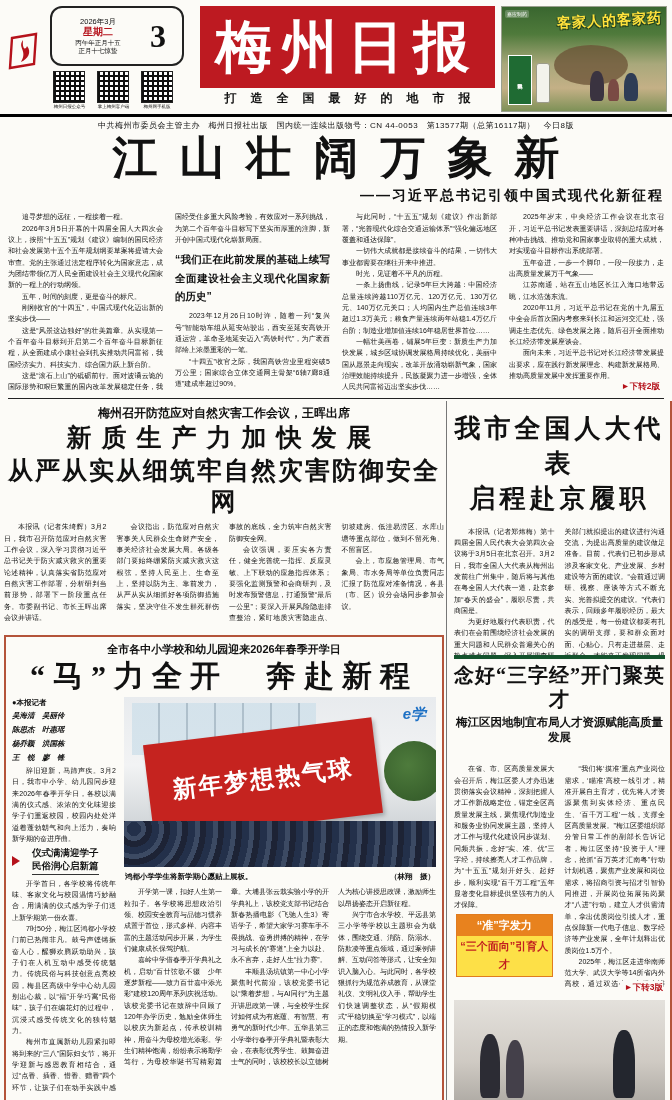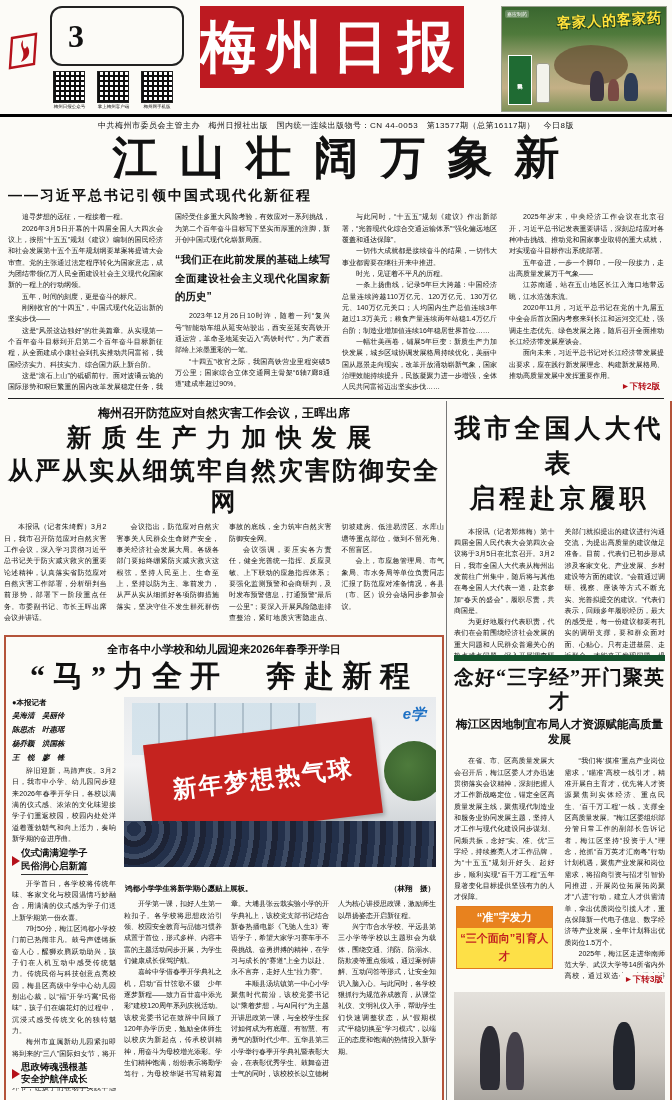--- a/index.html
+++ b/index.html
@@ -15,21 +15,21 @@
   .db-ym{font-size:7.5px;}
   .db-wd{font-size:10px;font-weight:bold;color:#b5121b;}
   .db-lunar{font-size:6.5px;}
   .db-day{width:38px;font-size:32px;font-weight:bold;text-align:center;}
   .qr-row{display:flex;gap:10px;margin:5px 0 0 46px;}
   .qr-item{width:34px;text-align:center;}
   .qr{width:30px;height:30px;margin:0 auto;border:1px solid #222;
       background-image:repeating-linear-gradient(0deg,#111 0 2px,transparent 2px 5px),
                        repeating-linear-gradient(90deg,#111 0 2px,#fff 2px 5px);}
   .qr-cap{font-size:5px;transform:scale(.9);white-space:nowrap;}
-  .masthead{flex:1;display:flex;flex-direction:row;min-width:0;}
+  .masthead{flex:1;display:flex;flex-direction:column;min-width:0;}
   .mh-red{background:#bd1a21;color:#fff;text-align:center;height:82px;line-height:82px;
           font-size:56px;font-weight:bold;letter-spacing:10px;overflow:hidden;}
   .mh-slogan{height:20px;line-height:20px;text-align:center;font-weight:bold;font-size:12px;letter-spacing:14px;text-indent:14px;}
   .ad{width:164px;flex:none;height:104px;position:relative;border:1px solid #9aa08e;overflow:hidden;
       background:linear-gradient(180deg,#39662f 0%,#4f7a3b 26%,#a9a87b 55%,#c4b086 78%,#7e9157 100%);}
   .ad-brand{position:absolute;top:3px;left:3px;font-size:5px;color:#fff;background:rgba(255,255,255,.22);padding:1px 2px;border-radius:2px;}
   .ad-slogan{position:absolute;top:5px;right:4px;font-size:14px;font-weight:bold;color:#ffe23c;
              text-shadow:1px 1px 0 #24421d,-1px 1px 0 #24421d;transform:rotate(-3deg);letter-spacing:1px;}
   .ad-tulou{position:absolute;left:52px;top:38px;width:74px;height:40px;border-radius:50%;background:#6b5136;opacity:.75;}
   .ad-box{position:absolute;left:6px;bottom:6px;width:22px;height:48px;background:#1f6b33;border:1px solid #fff;
@@ -37,69 +37,69 @@
   .ad-bottle{position:absolute;left:34px;bottom:8px;width:12px;height:38px;background:#f2f2ec;border:1px solid #9b9b8a;border-radius:3px 3px 2px 2px;}
   .ad-p{position:absolute;bottom:10px;border-radius:45% 45% 20% 20%;background:#3a3340;}
   .ad-p1{left:88px;width:14px;height:30px;}
   .ad-p2{left:106px;width:11px;height:22px;background:#7a4a44;}
   .ad-p3{left:122px;width:14px;height:28px;background:#2e3c55;}
   .rule{height:3px;background:#000;margin-top:2px;}
   .pubinfo{text-align:center;font-size:8px;padding:3px 4px 2px;letter-spacing:.5px;}
   
   .lead{padding:2px 8px 0;position:relative;}
   .lead-hl{text-align:center;font-size:45px;font-weight:900;letter-spacing:22px;text-indent:22px;line-height:1.05;}
-  .lead-sub{text-align:left;font-size:14px;font-weight:bold;margin:5px 0 6px;letter-spacing:2px;}
+  .lead-sub{text-align:right;font-size:14px;font-weight:bold;margin:5px 0 6px;letter-spacing:2px;}
   .bodytxt{font-size:7px;line-height:1.62;text-align:justify;}
   .cols4{column-count:4;column-gap:12px;height:184px;overflow:hidden;}
   .para{margin:0;text-indent:2em;}
   .lead-quote{font-size:10.5px;font-weight:bold;line-height:1.75;margin:5px 0;text-indent:0;break-inside:avoid;}
   .cont{position:absolute;right:12px;bottom:2px;color:#b5121b;font-weight:bold;font-size:8.5px;background:#fcfbf7;padding-left:4px;}
   .hr-thin{border-top:1px solid #222;margin:3px 8px 0;}
   
   .lower{display:flex;height:702px;margin-top:2px;border-right:2.5px solid #b4543a;border-bottom:2.5px solid #b4543a;box-sizing:border-box;}
   .lower-left{width:446px;flex:none;box-sizing:border-box;padding:0 2px 0 4px;}
   .lower-right{flex:1;border-left:1px solid #777;padding:2px 5px 0 7px;box-sizing:border-box;overflow:hidden;min-width:0;}
   
   .disaster{height:230px;overflow:hidden;}
   .d-kicker{text-align:center;font-size:12px;font-weight:bold;margin-top:4px;}
   .d-hl1{text-align:center;font-size:25px;font-weight:900;letter-spacing:10px;line-height:1.3;}
   .d-hl2{text-align:center;font-size:25px;font-weight:900;letter-spacing:2px;line-height:1.25;}
   .cols4s{column-count:4;column-gap:10px;height:138px;overflow:hidden;margin-top:4px;}
   
-  .npc{height:252px;overflow:hidden;border-bottom:6px solid #14532d;}
+  .npc{height:252px;overflow:hidden;border-bottom:4px solid #14532d;}
   .npc-hl{text-align:center;font-size:26px;font-weight:900;letter-spacing:4px;line-height:1.35;margin:8px 0 9px;}
   .cols2{column-count:2;column-gap:10px;height:158px;overflow:hidden;}
   
   .edu-box{border:2.5px solid #b4543a;margin-top:4px;height:560px;box-sizing:border-box;padding:3px 6px;position:relative;background:#fcfbf7;}
   .edu-kicker{text-align:center;font-size:11px;font-weight:bold;margin-top:2px;}
   .edu-hl{text-align:center;font-size:30px;font-weight:900;letter-spacing:8px;margin:2px 0 5px;line-height:1.1;}
   .edu-top{display:flex;gap:8px;height:394px;overflow:hidden;}
   .edu-leftcol{width:104px;flex:none;position:relative;overflow:hidden;}
   .rep-line{margin:0;font-weight:bold;font-size:7.5px;line-height:1.85;text-indent:0;font-style:italic;}
   .byline-label{font-weight:bold;font-size:7.5px;}
-  .subhead{display:flex;align-items:center;gap:1px;margin:3px 0;break-inside:avoid;}
+  .subhead{display:flex;align-items:center;gap:12px;margin:3px 0;break-inside:avoid;}
   .subhead .tri{width:0;height:0;border-top:5px solid transparent;border-bottom:5px solid transparent;border-left:8px solid #b5121b;flex:none;}
   .subhead .sh-txt{font-size:9.5px;font-weight:bold;line-height:1.35;border-bottom:1px solid #333;padding-bottom:1px;}
   .sh-bottom{position:absolute;left:0;right:0;bottom:0;background:#fcfbf7;padding-top:2px;}
   .edu-main{flex:1;min-width:0;display:flex;flex-direction:column;}
   .edu-photo{height:170px;position:relative;overflow:hidden;background:linear-gradient(180deg,#e8ebee 0%,#f2f3f4 40%,#d4d8db 72%,#b9bec2 100%);}
   .ep-win{position:absolute;top:6px;left:8px;right:120px;height:52px;background:repeating-linear-gradient(90deg,#cfe0ea 0 26px,#9fb4c2 26px 28px);opacity:.8;}
   .ep-banner{position:absolute;left:24px;top:34px;width:230px;height:96px;background:#c5231f;transform:rotate(-7deg);
              box-shadow:2px 3px 4px rgba(0,0,0,.25);color:#fff;font-weight:900;font-size:24px;
              display:flex;align-items:center;justify-content:center;letter-spacing:2px;}
   .ep-elogo{position:absolute;right:10px;top:8px;font-size:15px;font-weight:900;color:#1b6fc4;font-style:italic;}
   .ep-tree{position:absolute;right:-8px;top:44px;width:60px;height:60px;border-radius:50%;background:radial-gradient(circle at 40% 40%,#4e7b3c,#2f5526);}
   .ep-crowd{position:absolute;left:0;right:0;bottom:0;height:46px;
             background:repeating-radial-gradient(circle at 10px 8px,#23304a 0 7px,#3c4a63 7px 12px,#1d2335 12px 18px);}
-  .edu-caption{display:flex;justify-content:space-between;font-size:7.5px;font-weight:bold;padding:17px 1px 2px;}
+  .edu-caption{display:flex;justify-content:space-between;font-size:7.5px;font-weight:bold;padding:5px 1px 2px;}
   .cols3{column-count:3;column-gap:9px;flex:1;overflow:hidden;margin-top:2px;}
   
   .talent{position:relative;padding-top:4px;}
   .t-hl{text-align:center;font-size:20px;font-weight:900;letter-spacing:1px;line-height:1.2;}
-  .t-sub{text-align:center;font-size:11.5px;font-weight:bold;margin:4px 0 8px;}
+  .t-sub{text-align:center;font-size:11.5px;font-weight:bold;margin:4px 0 18px;}
   .t-byline p{margin:0;font-size:7.5px;font-weight:bold;line-height:1.7;text-indent:0;}
   .cols2t{column-count:2;column-gap:10px;height:232px;overflow:hidden;position:relative;margin-top:2px;}
   .t-box{border:1.5px solid #e07b1f;margin:3px 2px;text-align:center;break-inside:avoid;}
   .t-box-l1{background:#e8821e;color:#fff;font-weight:bold;font-size:11px;padding:2px 0;}
   .t-box-l2{color:#c21f1f;font-weight:bold;font-size:11px;padding:2px 0;background:#fde047;}
   .t-cont{position:absolute;right:2px;bottom:0;color:#b5121b;font-weight:bold;font-size:8.5px;background:#fcfbf7;padding-left:4px;}
   .t-photo{height:112px;margin-top:5px;position:relative;overflow:hidden;
            background:linear-gradient(180deg,#e4e1dc 0%,#cfcac3 55%,#a8a49e 100%);}
   .tp-fig{position:absolute;bottom:14px;border-radius:45% 45% 15% 15%;background:#2c2c34;}
   .tp-f1{left:26px;width:20px;height:64px;}
@@ -111,40 +111,47 @@
 
 <div class="page">
 
   <div class="header">
     <div class="hd-left">
       <svg class="logo" viewBox="0 0 34 38">
         <path d="M6 6 L30 2 L28 32 L4 36 Z" fill="none" stroke="#b5121b" stroke-width="2.4"></path>
         <path d="M17 8 C11 16,22 18,15 30 C22 27,26 20,21 14 C20 18,16 18,17 8 Z" fill="#b5121b"></path>
       </svg>
       <div class="datebox">
+        <div class="db-l">
+          <div class="db-ym">2026年3月</div>
+          <div class="db-wd">星期二</div>
+          <div class="db-lunar">丙午年正月十五</div>
+          <div class="db-lunar">正月十七惊蛰</div>
+        </div>
         <div class="db-day serif">3</div>
       </div>
       <div class="qr-row">
         <div class="qr-item">
           <div class="qr"></div>
           <div class="qr-cap">梅州日报公众号</div>
         </div>
         <div class="qr-item">
           <div class="qr"></div>
           <div class="qr-cap">掌上梅州客户端</div>
         </div>
         <div class="qr-item">
           <div class="qr"></div>
           <div class="qr-cap">梅州网手机版</div>
         </div>
       </div>
     </div>
 
     <div class="masthead">
       <div class="mh-red serif">梅州日报</div>
+      <div class="mh-slogan">打造全国最好的地市报</div>
     </div>
 
     <div class="ad">
       <div class="ad-brand">嘉应制药</div>
       <div class="ad-slogan">客家人的客家药</div>
       <div class="ad-tulou"></div>
       <div class="ad-box">双料喉风散</div>
       <div class="ad-bottle"></div>
       <div class="ad-p ad-p1"></div>
       <div class="ad-p ad-p2"></div>
@@ -224,27 +231,20 @@
               <span class="sh-txt">
                 <span>仪式满满迎学子</span><br>
                 <span>民俗润心启新篇</span>
               </span>
             </div>
             <div>
                 <p class="para">开学首日，各学校将传统年味、客家文化与校园温情巧妙融合，用满满的仪式感为学子们送上新学期第一份欢喜。</p>
                 <p class="para">7时50分，梅江区鸿都小学校门前已热闹非凡。鼓号声铿锵振奋人心，醒狮欢腾跃动助兴，孩子们在人机互动中感受传统魅力。传统民俗与科技创意点亮校园，梅县区高级中学中心幼儿园别出心裁，以“福”开学巧寓“民俗味”，孩子们在编花灯的过程中，沉浸式感受传统文化的独特魅力。</p>
                 <p class="para">梅州市直属新幼儿园紧扣即将到来的“三八”国际妇女节，将开学迎新与感恩教育相结合，通过“点香、插香、惜香、赠香”四个环节，让孩子们在动手实践中感受香道，并为长辈戴上香环，在实践中播撒感恩的种子。</p>
               </div>
-            <div class="subhead sh-bottom">
-              <span class="tri"></span>
-              <span class="sh-txt">
-                <span>思政铸魂强根基</span><br>
-                <span>安全护航伴成长</span>
-              </span>
-            </div>
           </div>
           <div class="edu-main">
             <div class="edu-photo">
               <div class="ep-win"></div>
               <div class="ep-banner serif">新年梦想热气球</div>
               <div class="ep-elogo">e学</div>
               <div class="ep-tree"></div>
               <div class="ep-crowd"></div>
             </div>
             <div class="edu-caption">

